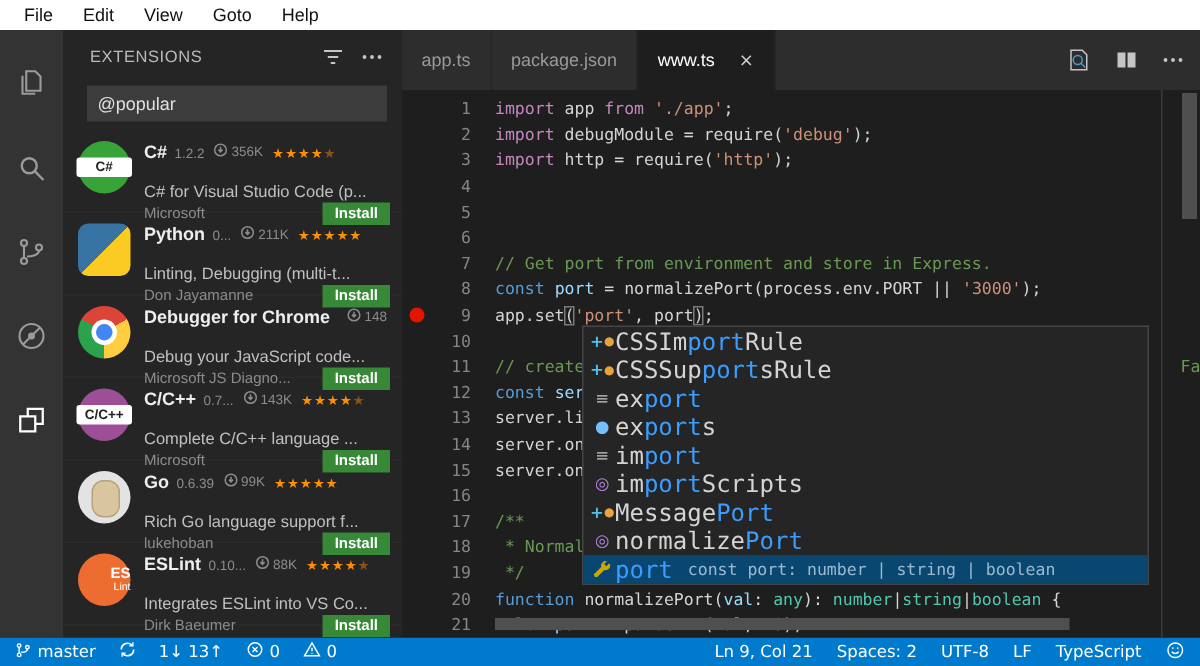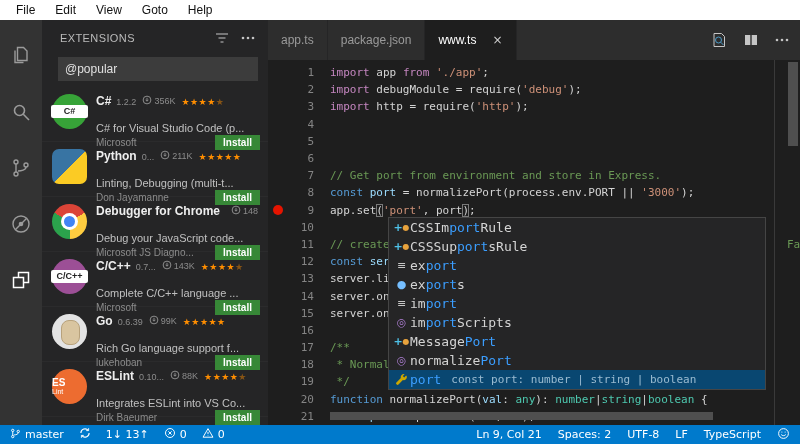--- a/index.html
+++ b/index.html
@@ -28,21 +28,21 @@
   .logo{width:35px;height:35px;border-radius:50%;position:relative;flex-shrink:0}
   .logo-csharp{background:#37A338}
   .logo-cpp{background:#9C4F96}
   .band{position:absolute;left:-1px;right:-1px;top:11px;height:13px;background:#FFF;border-radius:2px;color:#222;font-size:9px;font-weight:bold;text-align:center;line-height:13px}
   .logo-python{border-radius:7px;background:linear-gradient(135deg,#3874A3 50%,#FBCB24 50%)}
   .logo-chrome{background:conic-gradient(from -60deg,#DB4437 0deg 120deg,#FFCD40 120deg 240deg,#2BA24C 240deg 360deg)}
   .logo-chrome::before{content:"";position:absolute;inset:9px;background:#FFF;border-radius:50%}
   .logo-chrome::after{content:"";position:absolute;inset:12px;background:#4285F4;border-radius:50%}
   .logo-go{background:#E3E3E3}
   .logo-go::before{content:"";position:absolute;left:9px;top:6px;width:17px;height:23px;background:#D9C5A0;border:1px solid #B8A27C;border-radius:8px}
-  .logo-eslint{background:#ED6C30;display:flex;flex-direction:column;align-items:flex-start;justify-content:center}
+  .logo-eslint{background:#ED6C30;display:flex;flex-direction:column;align-items:flex-end;justify-content:center}
   .es1{font-size:10px;font-weight:bold;color:#FFF;line-height:10px}
   .es2{font-size:7px;color:#FFF;line-height:8px}
   .ext-body{flex:1;margin-left:9px;min-width:0}
   .row1{display:flex;align-items:baseline;white-space:nowrap;overflow:hidden}
   .ext-name{color:#EEEEEE;font-weight:bold;font-size:12px;margin-right:5px}
   .ext-version{color:#8C8C8C;font-size:9px;margin-right:6px}
   .ext-downloads{color:#8C8C8C;font-size:9px;display:flex;align-items:center;gap:2px;margin-right:6px}
   .stars{font-family:"DejaVu Sans",sans-serif;font-size:9px;letter-spacing:.5px}
   .star-full{color:#FF8E00}.star-half{color:#FF8E00;opacity:.45}
   .row2{color:#C0C0C0;font-size:11px;white-space:nowrap;overflow:hidden;margin-top:14px}
@@ -71,21 +71,21 @@
   .breakpoint{position:absolute;left:5px;top:145px;width:10px;height:10px;border-radius:50%;background:#E51400;cursor:pointer}
   .frag{position:absolute;left:519px;top:176px;height:17.2px;line-height:17.2px;color:#6A9955}
   .vscroll{position:absolute;right:2px;top:2px;width:10px;height:84px;background:#4F4F4F;cursor:pointer}
   .hscroll{position:absolute;left:62px;bottom:5px;width:383px;height:8px;background:#4F4F4F;cursor:pointer}
 
   
   .suggest{position:absolute;left:120px;top:157px;width:378px;background:#252526;border:1px solid #454545;z-index:5}
   .s-row{height:19px;display:flex;align-items:center;padding:0 4px;color:#D8D8D8;cursor:pointer;white-space:pre}
   .s-row.selected{background:#094771;color:#FFF}
   .k-icon{width:17px;flex-shrink:0;display:flex;align-items:center;justify-content:center;font-family:"DejaVu Sans",sans-serif;font-size:9px}
-  .s-label{font-size:13px}
+  .s-label{font-size:16px}
   .match{color:#3B9EFF}
   .s-detail{color:#A9C7DB;margin-left:10px;font-size:11px;opacity:.9}
 
   
   .statusbar{height:19px;background:#007ACC;display:flex;align-items:center;padding:0 10px;font-family:"DejaVu Sans",sans-serif;font-size:11px;color:#FFF}
   .sb-item{display:flex;align-items:center;margin-right:15px;gap:4px;cursor:pointer;white-space:nowrap}
   .sb-right{margin-left:auto;display:flex;align-items:center}
   .sb-right .sb-item{margin-right:0;margin-left:16px}
 </style>
 </head>

